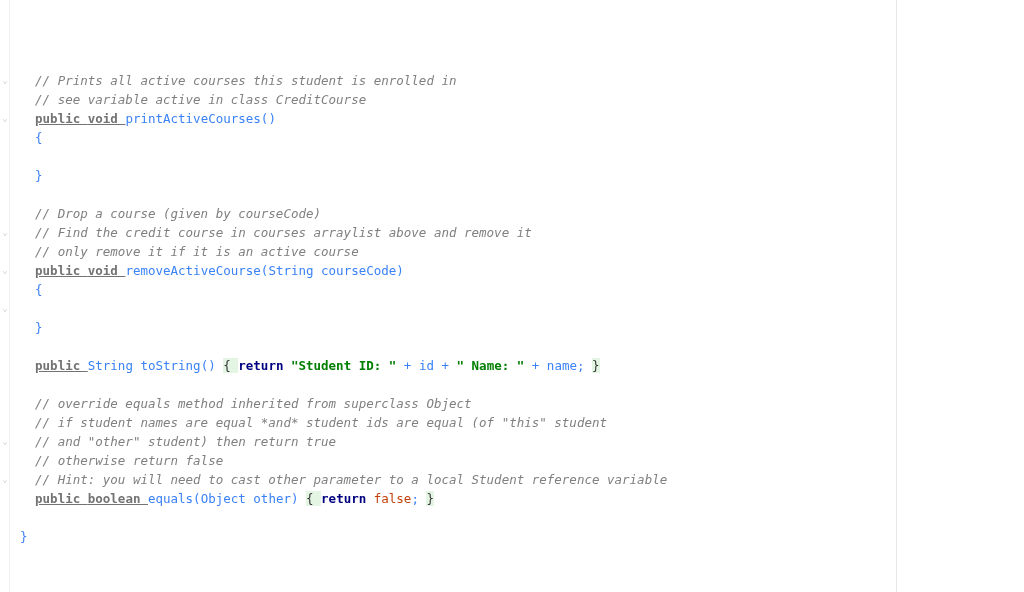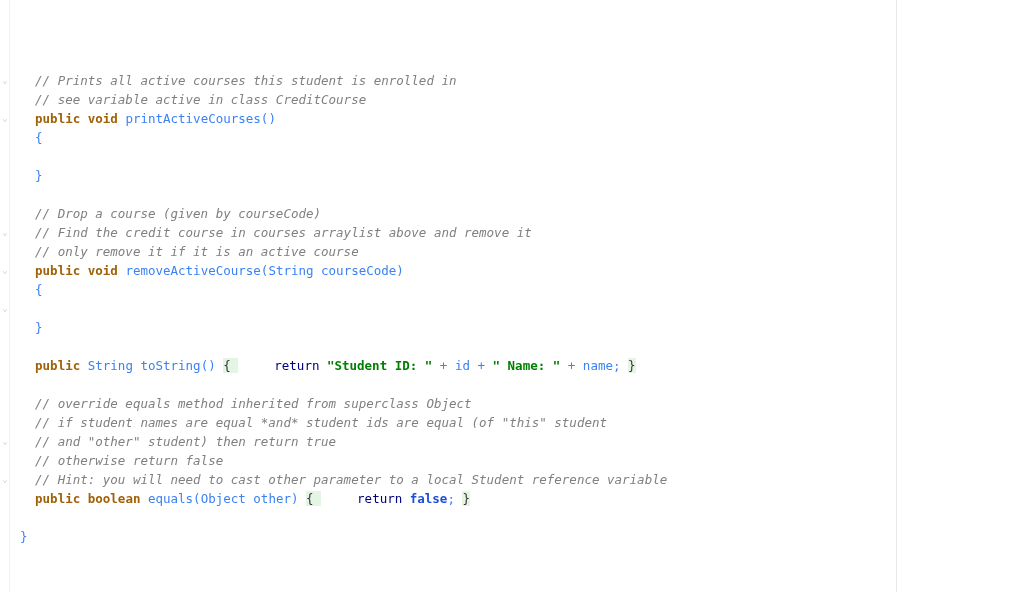--- a/index.html
+++ b/index.html
@@ -46,26 +46,26 @@
   .vline {
     position: absolute;
     top: 0;
     left: 886px;
     width: 1px;
     height: 100%;
     background: #e8e8e8;
   }
   .line { height: 19px; }
   .comment { color: #808080; font-style: italic; margin-top: 36px; }
-  .keyword { color: #a16207; font-weight: bold; }
+  .keyword { color: #737373; font-weight: bold; text-decoration: underline; }
   .identifier { color: #3b82f6; }
   .string { color: #007f00; font-weight: bold; }
   .brace-hl { background: #e4f5e4; }
-  .kw-hl { color: #000080; font-weight: normal; margin-left: 36px; }
-  .bool { color: #1d4ed8; font-weight: bold; }
+  .kw-hl { color: #000080; font-weight: bold; }
+  .bool { color: #c2410c; font-weight: normal; }
 </style>
 </head>
 <body>
 
 <div class="editor-wrap">
   <div class="gutter" id="gutter">
       <div class="fold-mark" style="top: 71px;">⌄</div>
       <div class="fold-mark" style="top: 109px;">⌄</div>
       <div class="fold-mark" style="top: 223px;">⌄</div>
       <div class="fold-mark" style="top: 261px;">⌄</div>

